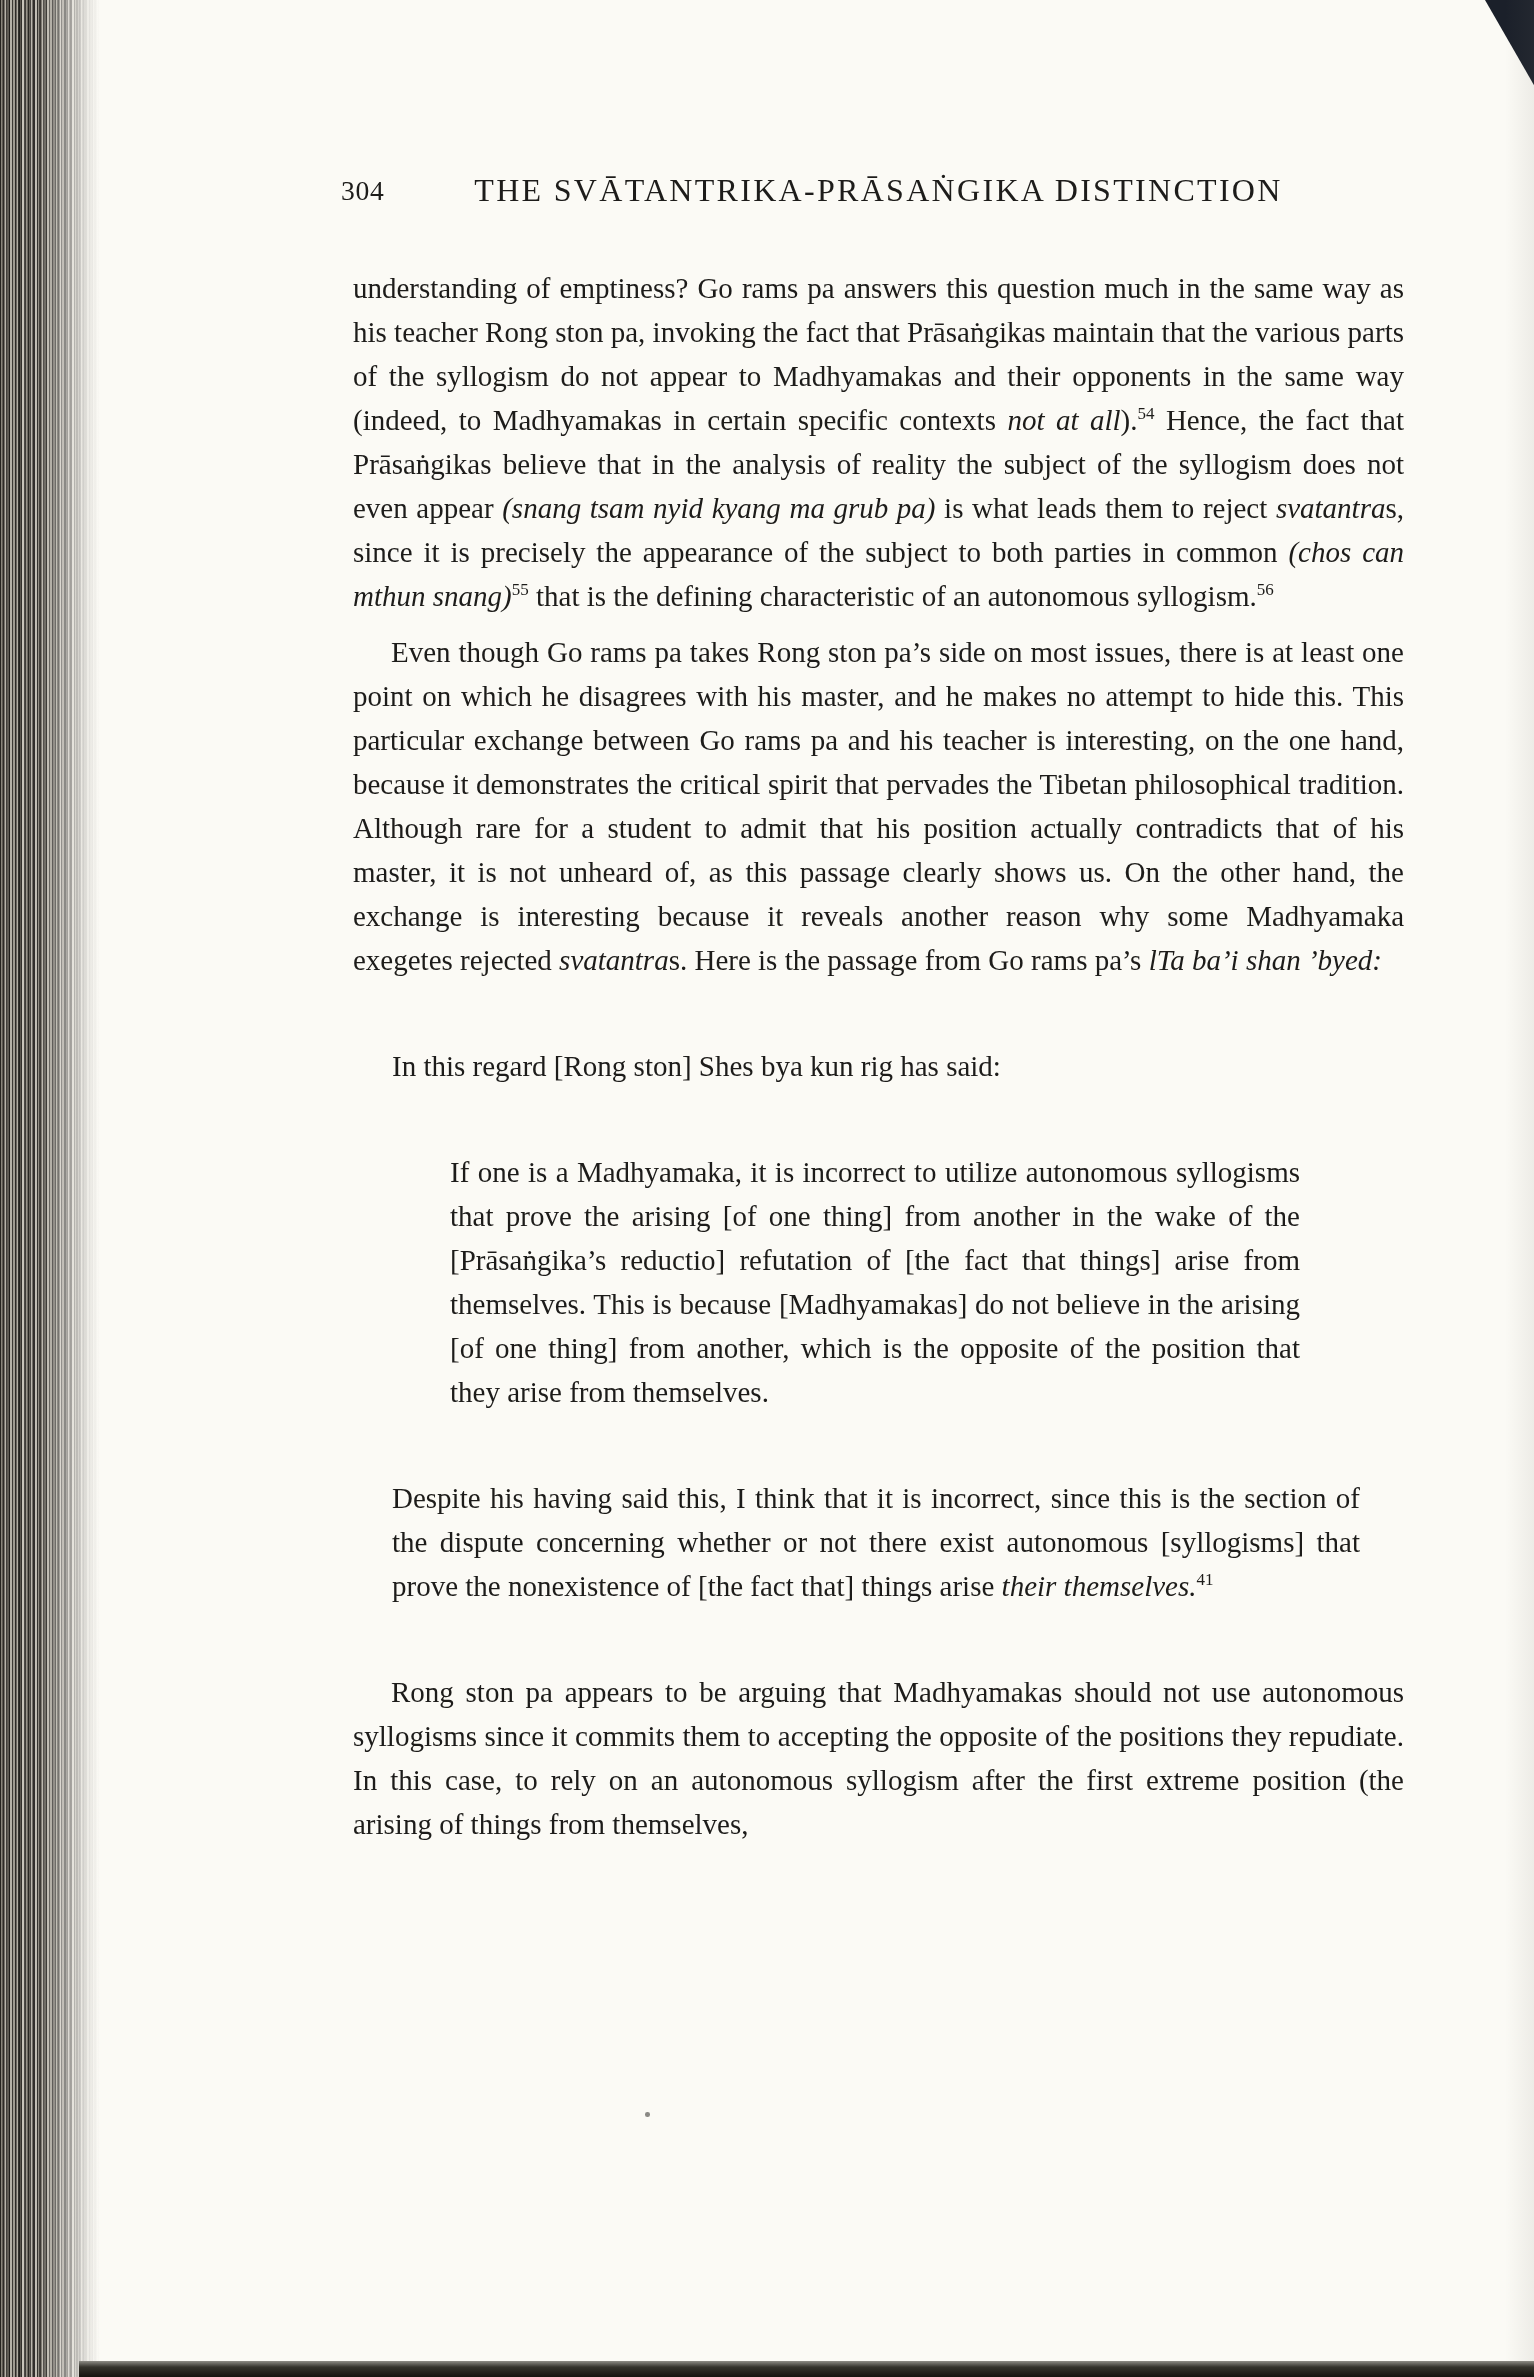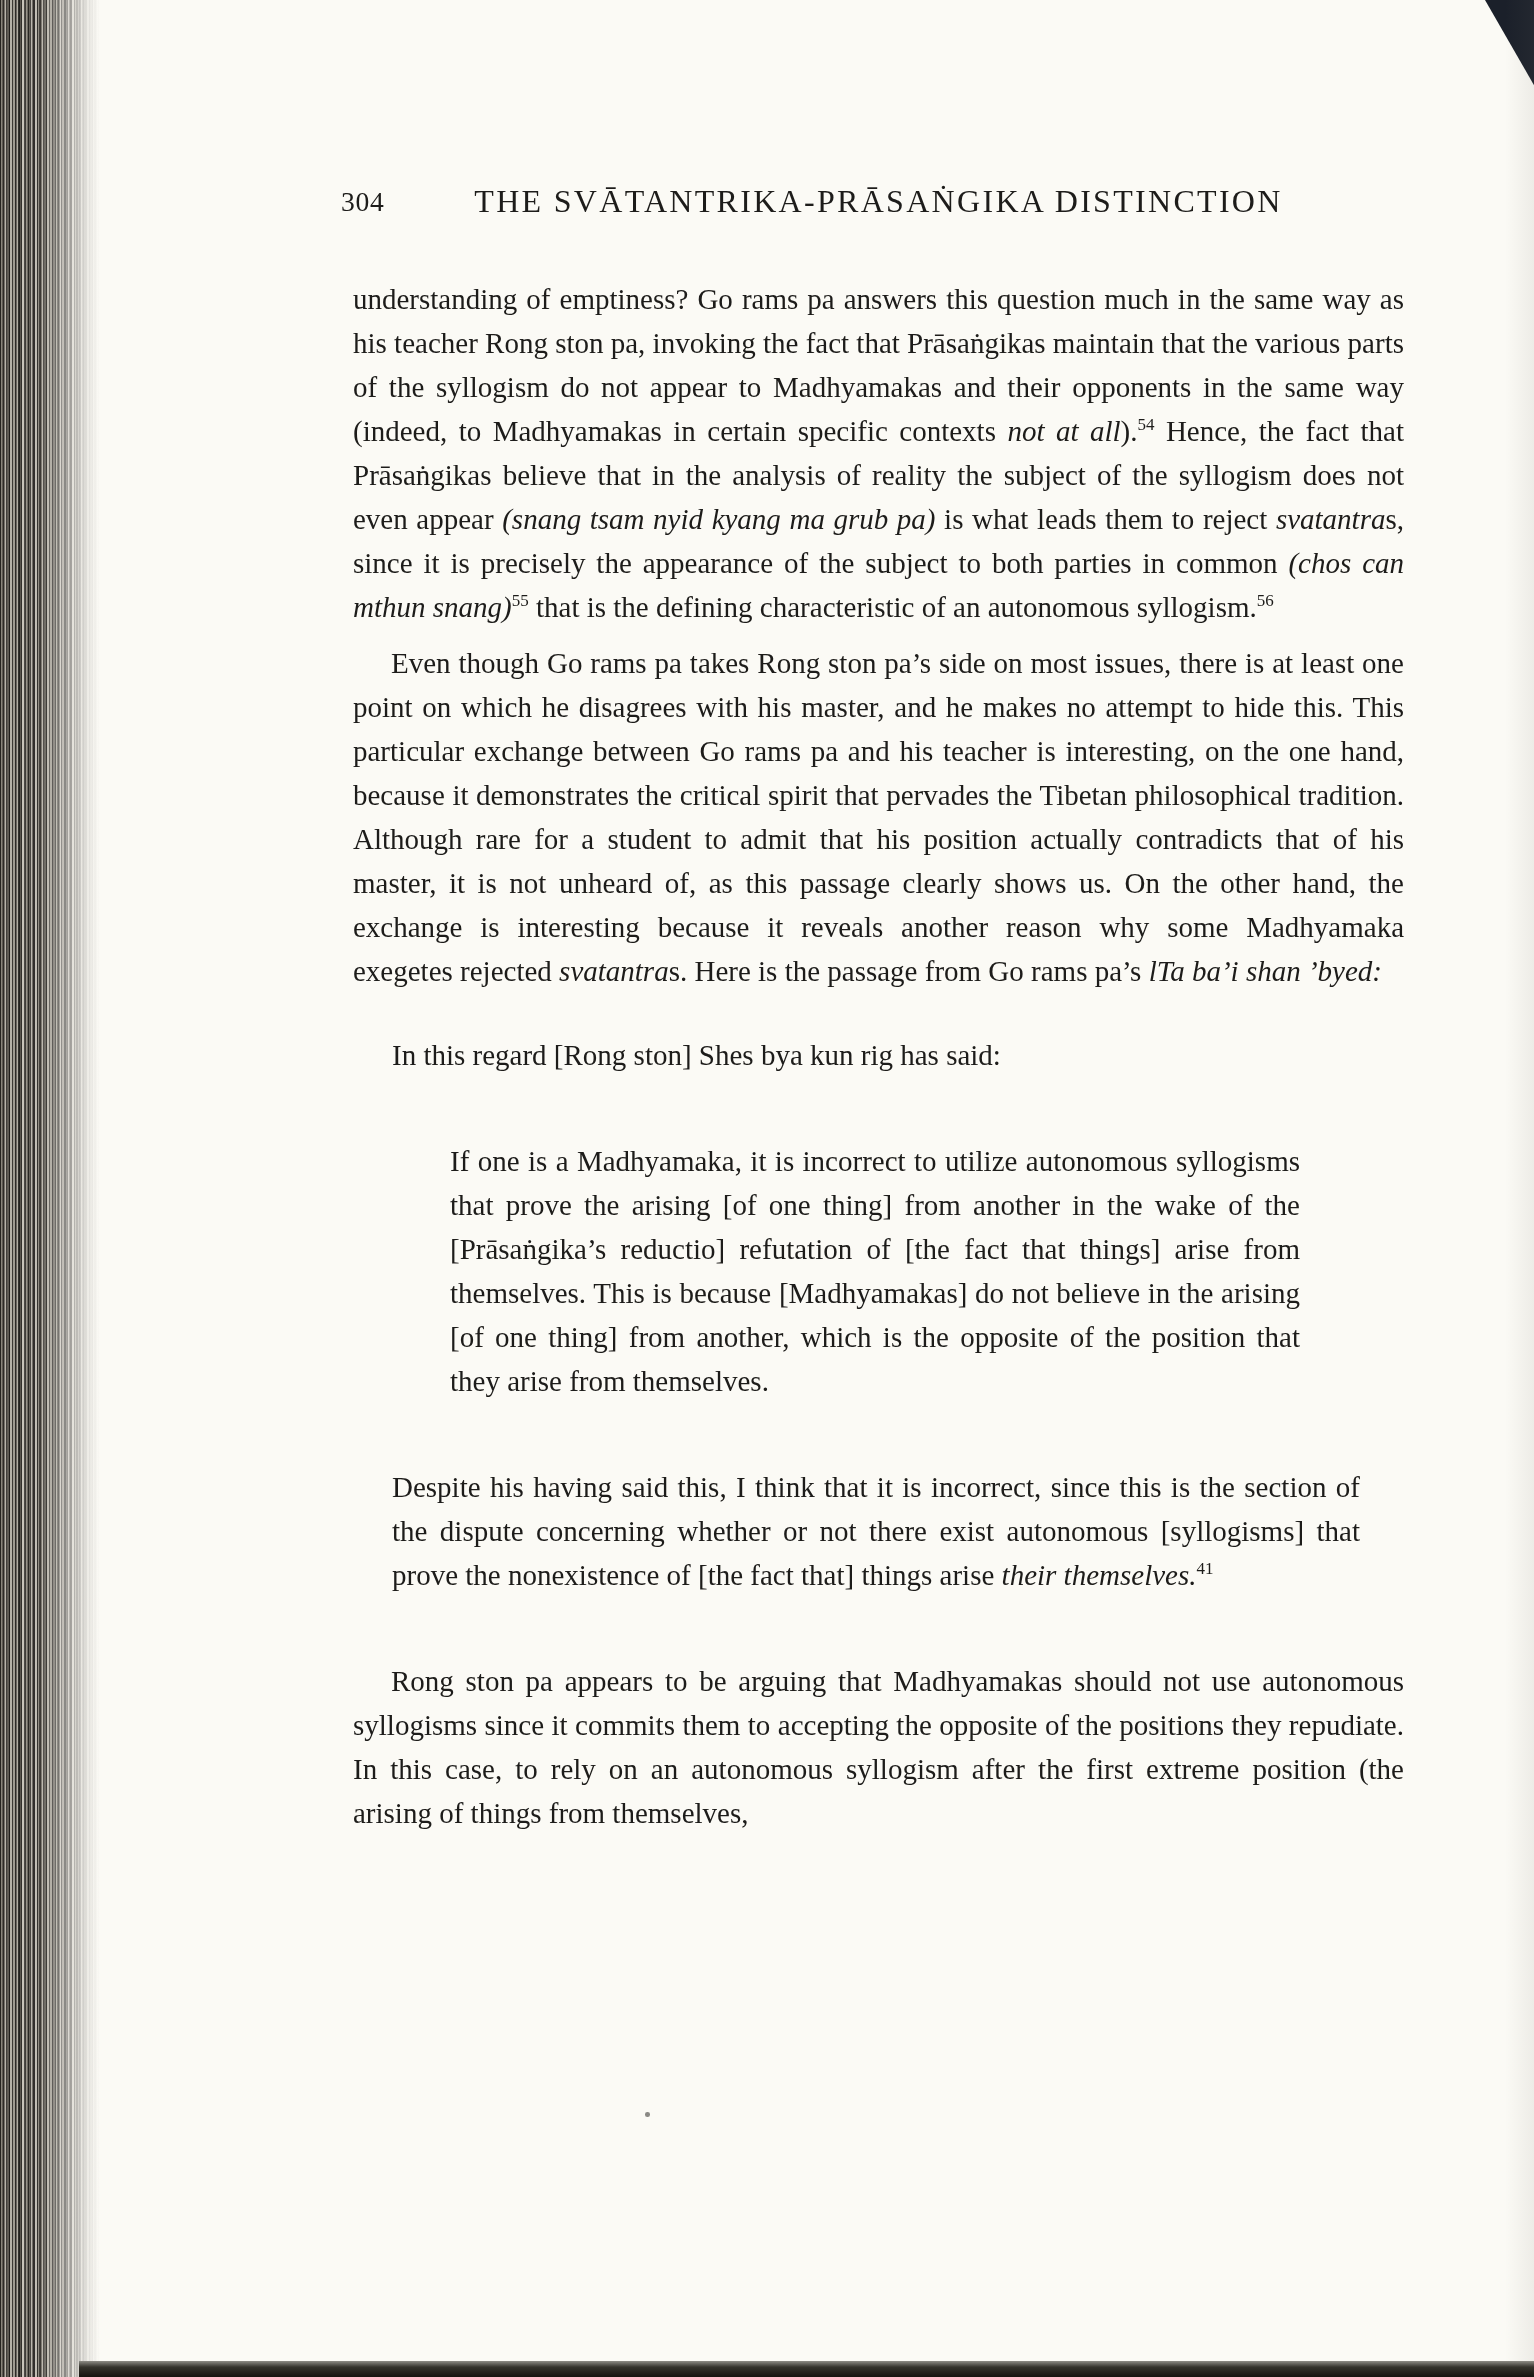--- a/index.html
+++ b/index.html
@@ -65,21 +65,21 @@
   .speck {
     position: absolute;
     width: 4.6px; height: 4.6px;
     border-radius: 50%;
     background: rgba(45,44,40,0.55);
   }
   
   .content {
     position: absolute;
     left: 341px;
-    top: 186px;
+    top: 175px;
     width: 1075px;
     font-size: 29px;
     line-height: 44px;
     text-align: justify;
     hyphens: auto;
     -webkit-hyphens: auto;
   }
   .header {
     position: relative;
     height: 31.5px;
@@ -95,21 +95,21 @@
     text-align: left;
   }
   .running-head {
     font-size: 32px;
     letter-spacing: 2.3px;
     white-space: nowrap;
   }
   p.body-par { margin: 12px; }
   .indent { text-indent: 38px; }
   .bq { text-align: justify; }
-  .q1 { margin: 40px 56px 62px 51px; }
+  .q1 { margin: 62px 56px 62px 51px; }
   .q2 { margin: 62px 116px 62px 109px; }
   sup {
     font-size: 17px;
     line-height: 0;
     vertical-align: super;
     letter-spacing: 0;
   }
   i { font-style: italic; }
 </style>
 </head>

